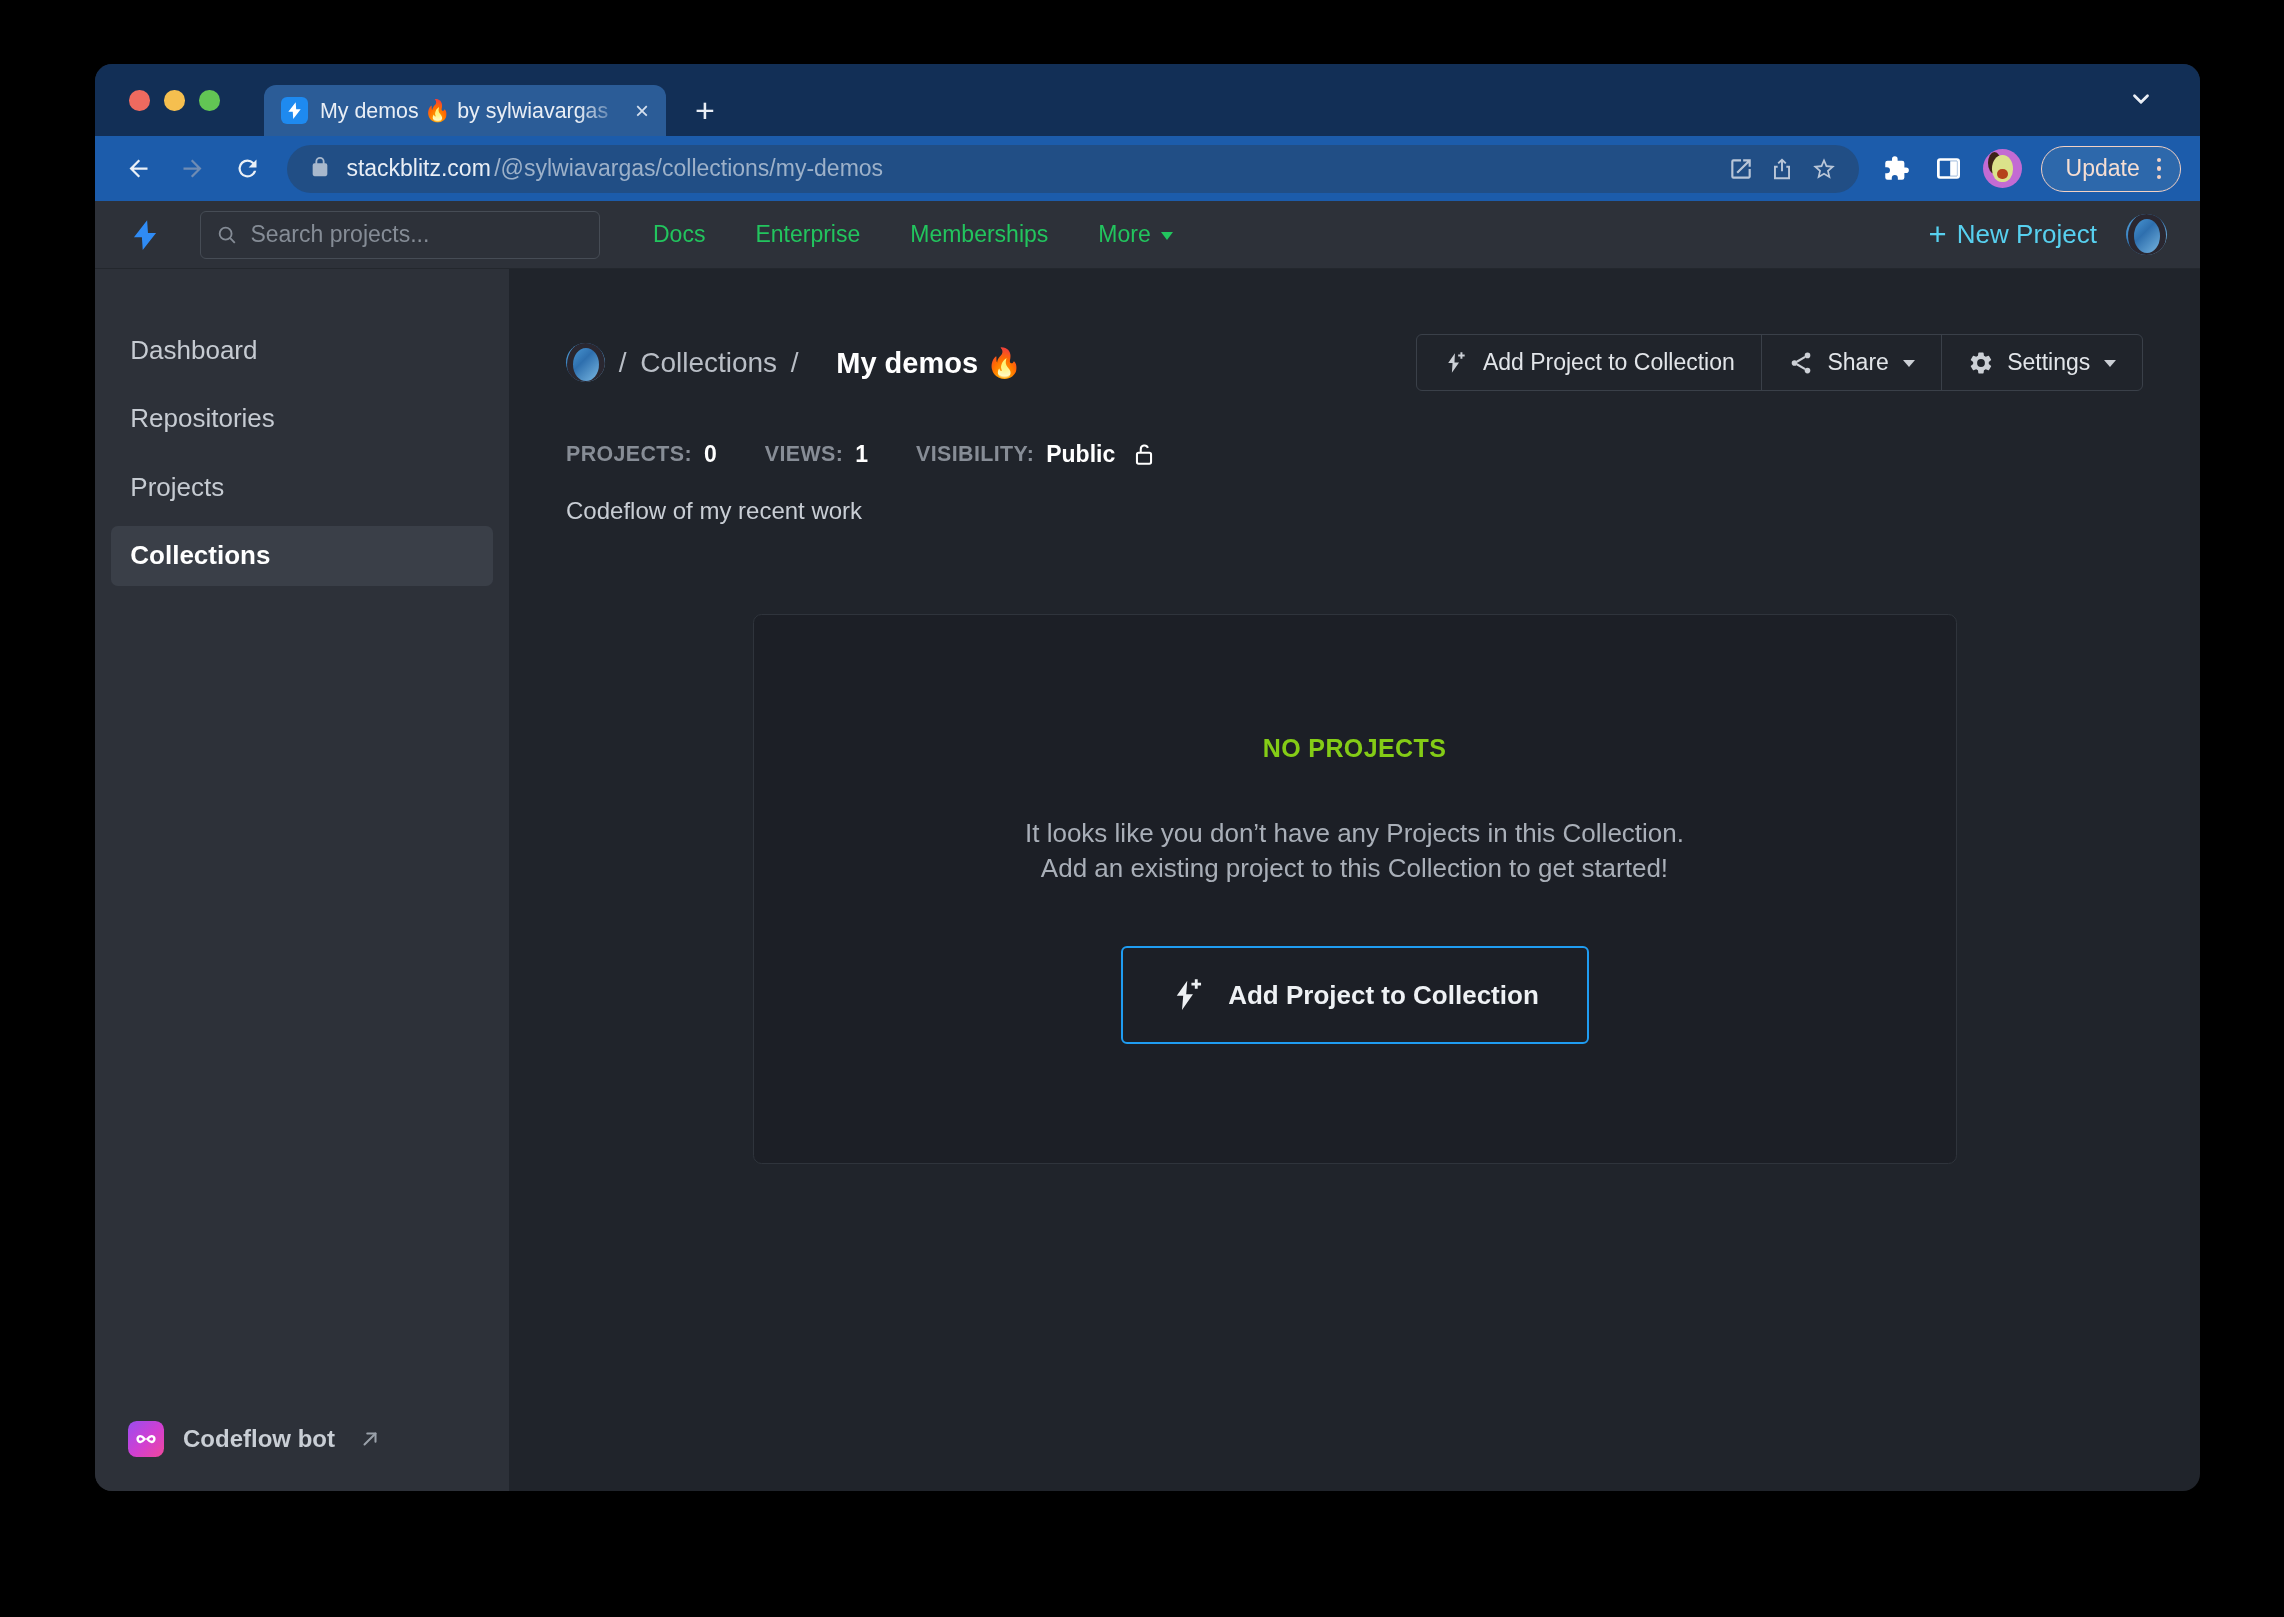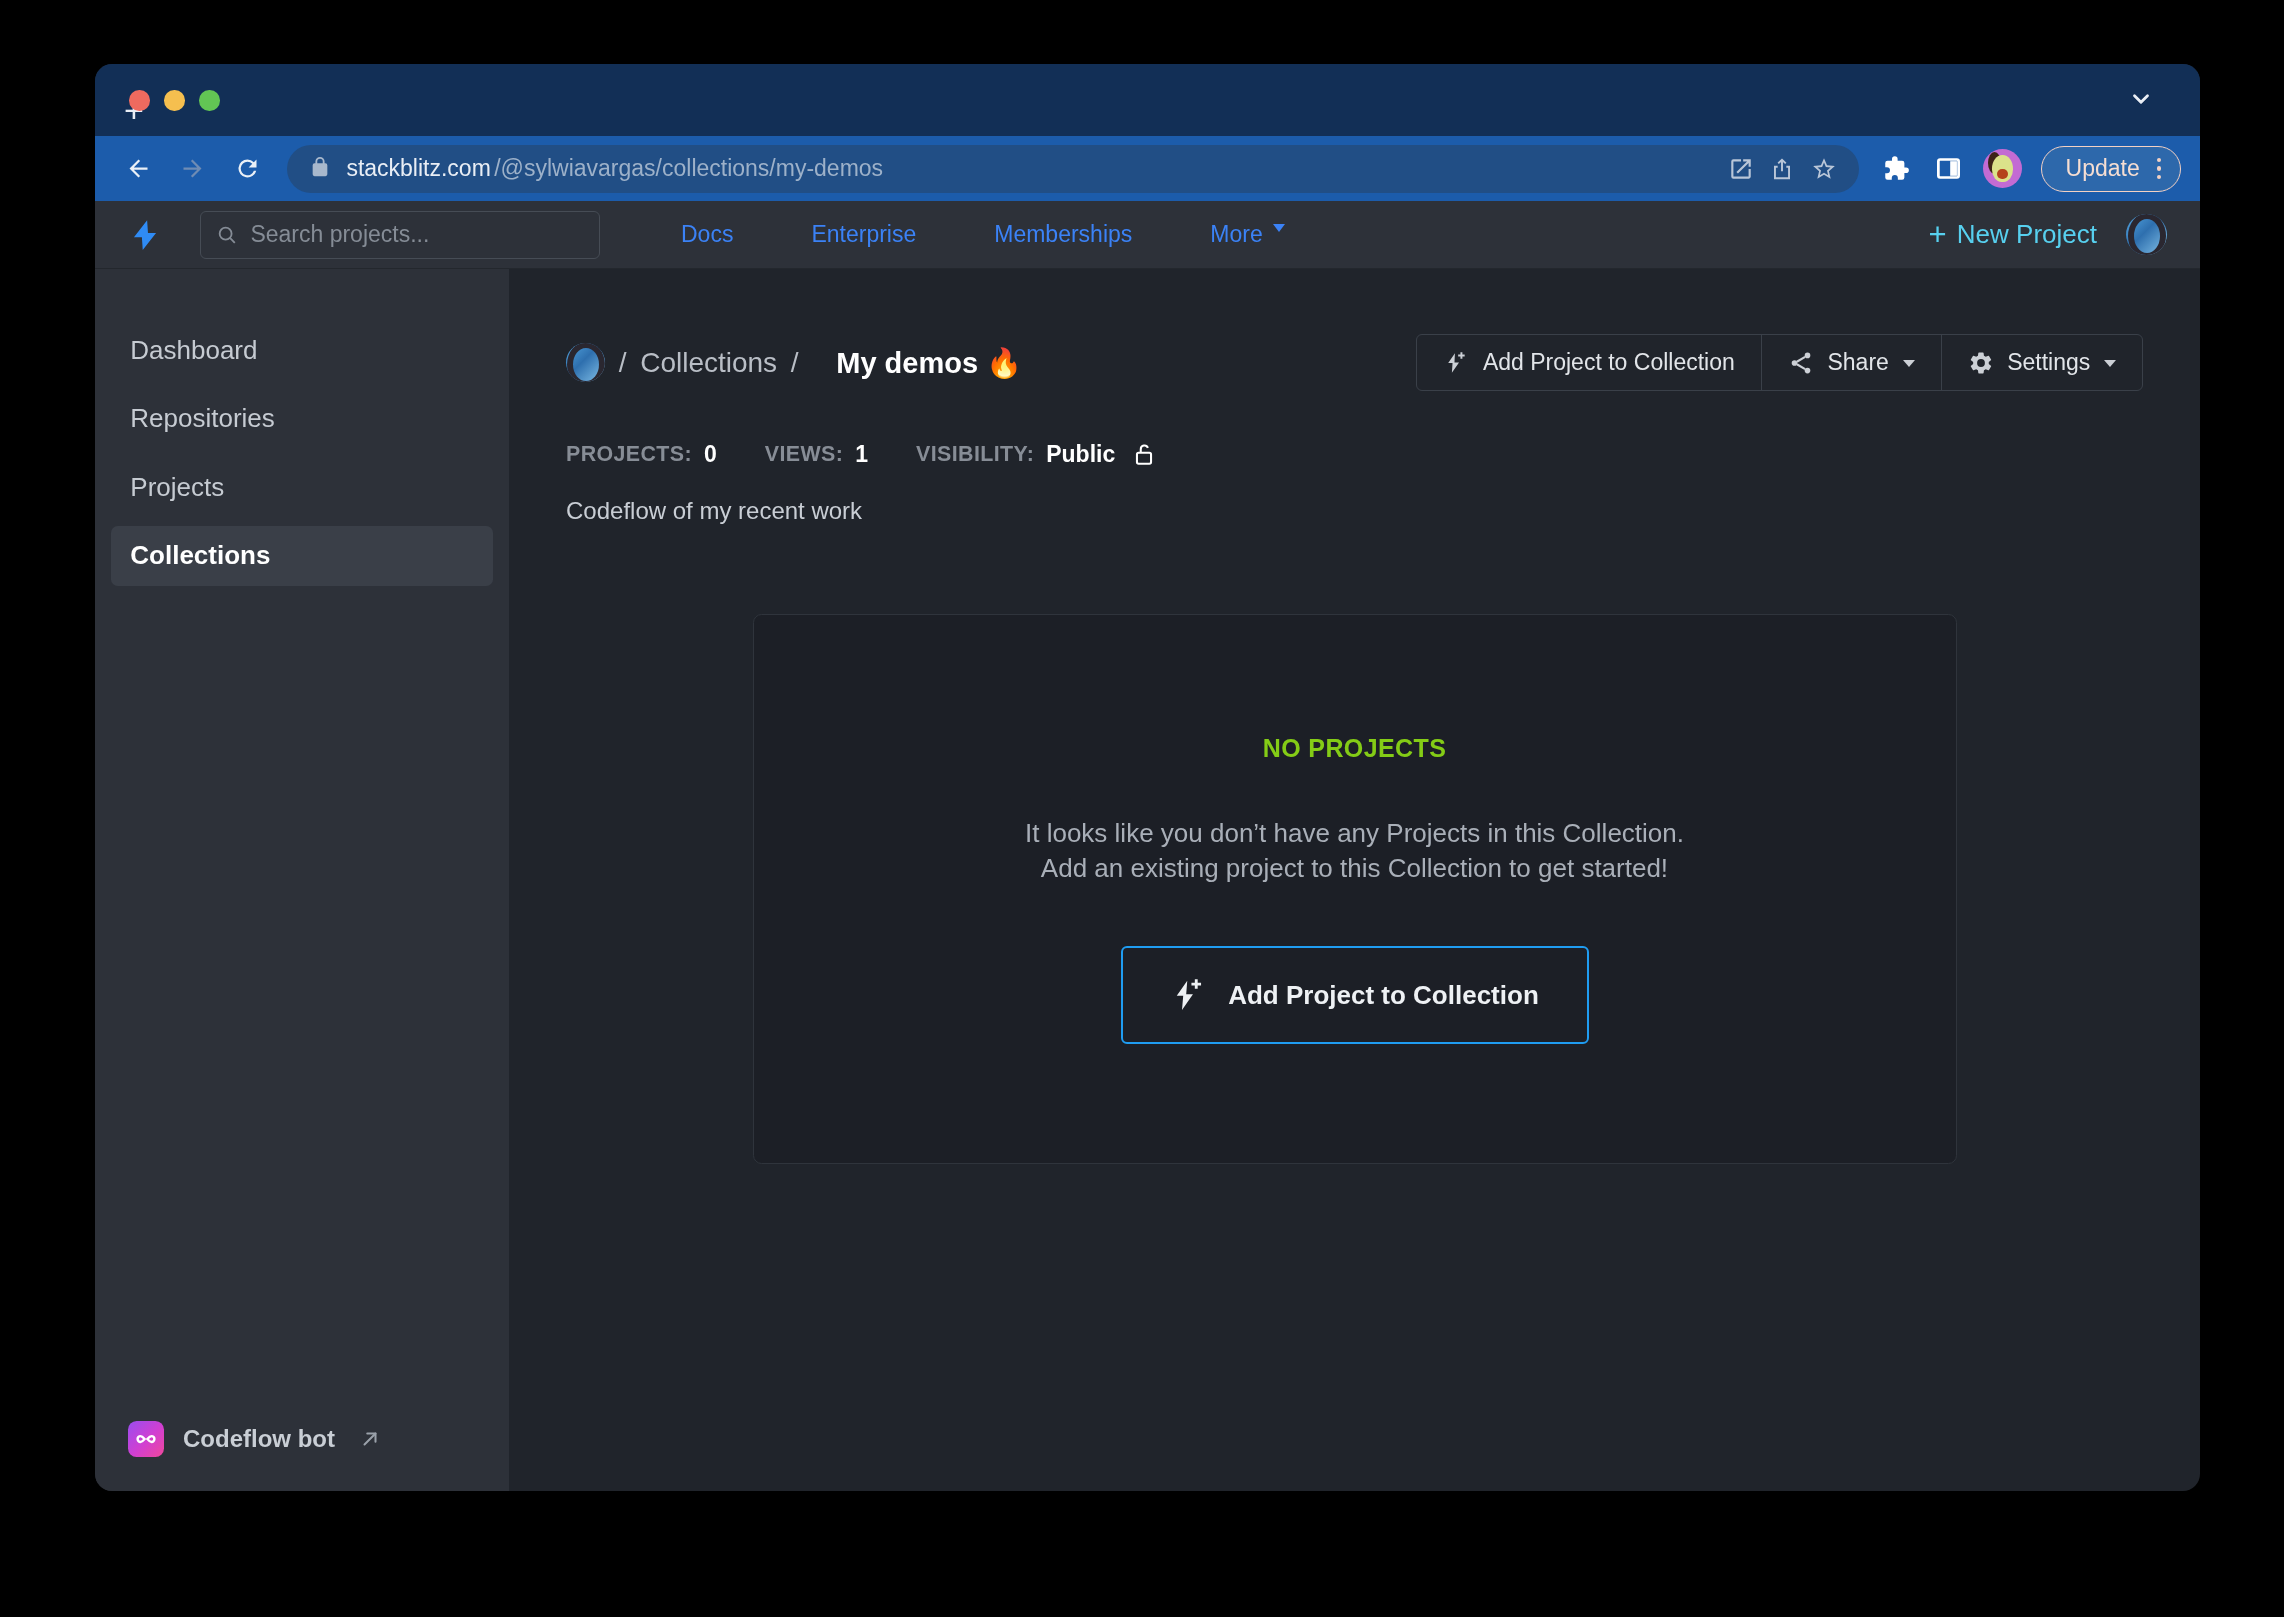--- a/index.html
+++ b/index.html
@@ -47,21 +47,21 @@
   .kebab i{ width:4.3px; height:4.3px; border-radius:50%; background:#f3d1c4; }
 
   
   .appheader{ height:68px; background:#2d3139; border-bottom:1.7px solid #23272d; display:flex; align-items:center; padding:0 33px; flex:none; }
   .logo{ color:#2f8bf5; margin-right:38px; display:flex; } .logo svg{ width:34px; height:34px; }
   .search{ width:400px; height:48px; border:1.7px solid #464c55; border-radius:6px; display:flex; align-items:center; padding:0 15.4px; gap:12px; }
   .search svg{ width:22px; height:22px; color:#858c96; flex:none; }
   .search input{ background:transparent; border:0; outline:0; color:#d6dade; font-size:23px; width:100%; font-family:inherit; }
   .search input::placeholder{ color:#858c96; }
   .mainnav{ display:flex; align-items:center; gap:50px; margin-left:53px; }
-  .navlink{ color:#3b82f6; font-size:23px; display:flex; gap:10.3px; cursor:default;margin-left:28px; }
+  .navlink{ color:#22c55e; font-size:23px; display:flex; align-items:center; gap:10.3px; cursor:default; }
   .caret{ width:0; height:0; border-left:6.8px solid transparent; border-right:6.8px solid transparent; border-top:8.6px solid currentColor; margin-top:2.6px; }
   .hspacer{ flex:1; }
   .newproject{ color:#57d0ef; font-size:26px; display:flex; align-items:center; gap:10.3px; margin-right:29px; }
   .newproject .plus{ font-size:31px; font-weight:300; line-height:1; }
   .user-avatar{ width:41px; height:41px; border-radius:50%; flex:none;
     background:linear-gradient(135deg,#56aae6 0%,#2e6fae 45%,#88c6ec 100%); position:relative; overflow:hidden; }
   .user-avatar:after{ content:""; position:absolute; left:7.7px; top:5.1px; width:26px; height:34px; border-radius:50%;
     box-shadow:0 0 0 6px #2a2730; }
 
   
@@ -110,20 +110,29 @@
 </head>
 <body>
 
 <div class="window">
 
   <div class="tabstrip">
     <div class="traffic">
       <span class="light red"></span>
       <span class="light yellow"></span>
       <span class="light green"></span>
+    </div>
+    <div class="tab">
+      <span class="favicon">
+        <svg viewBox="0 0 24 24">
+            <path d="M13.5 1.5 4.2 13.6h5.6L10.4 22.6l9.4-12.1h-5.7z" fill="#fff"></path>
+          </svg>
+      </span>
+      <span class="tab-title">My demos 🔥 by sylwiavargas</span>
+      <span class="tab-close">×</span>
     </div>
     <div class="newtab">+</div>
     <div class="tabsearch">
       <svg viewBox="0 0 24 24" fill="none" stroke="currentColor" stroke-width="2.6" stroke-linecap="round" stroke-linejoin="round">
           <polyline points="6 9 12 15 18 9"></polyline>
         </svg>
     </div>
   </div>
 
   <div class="toolbar">

